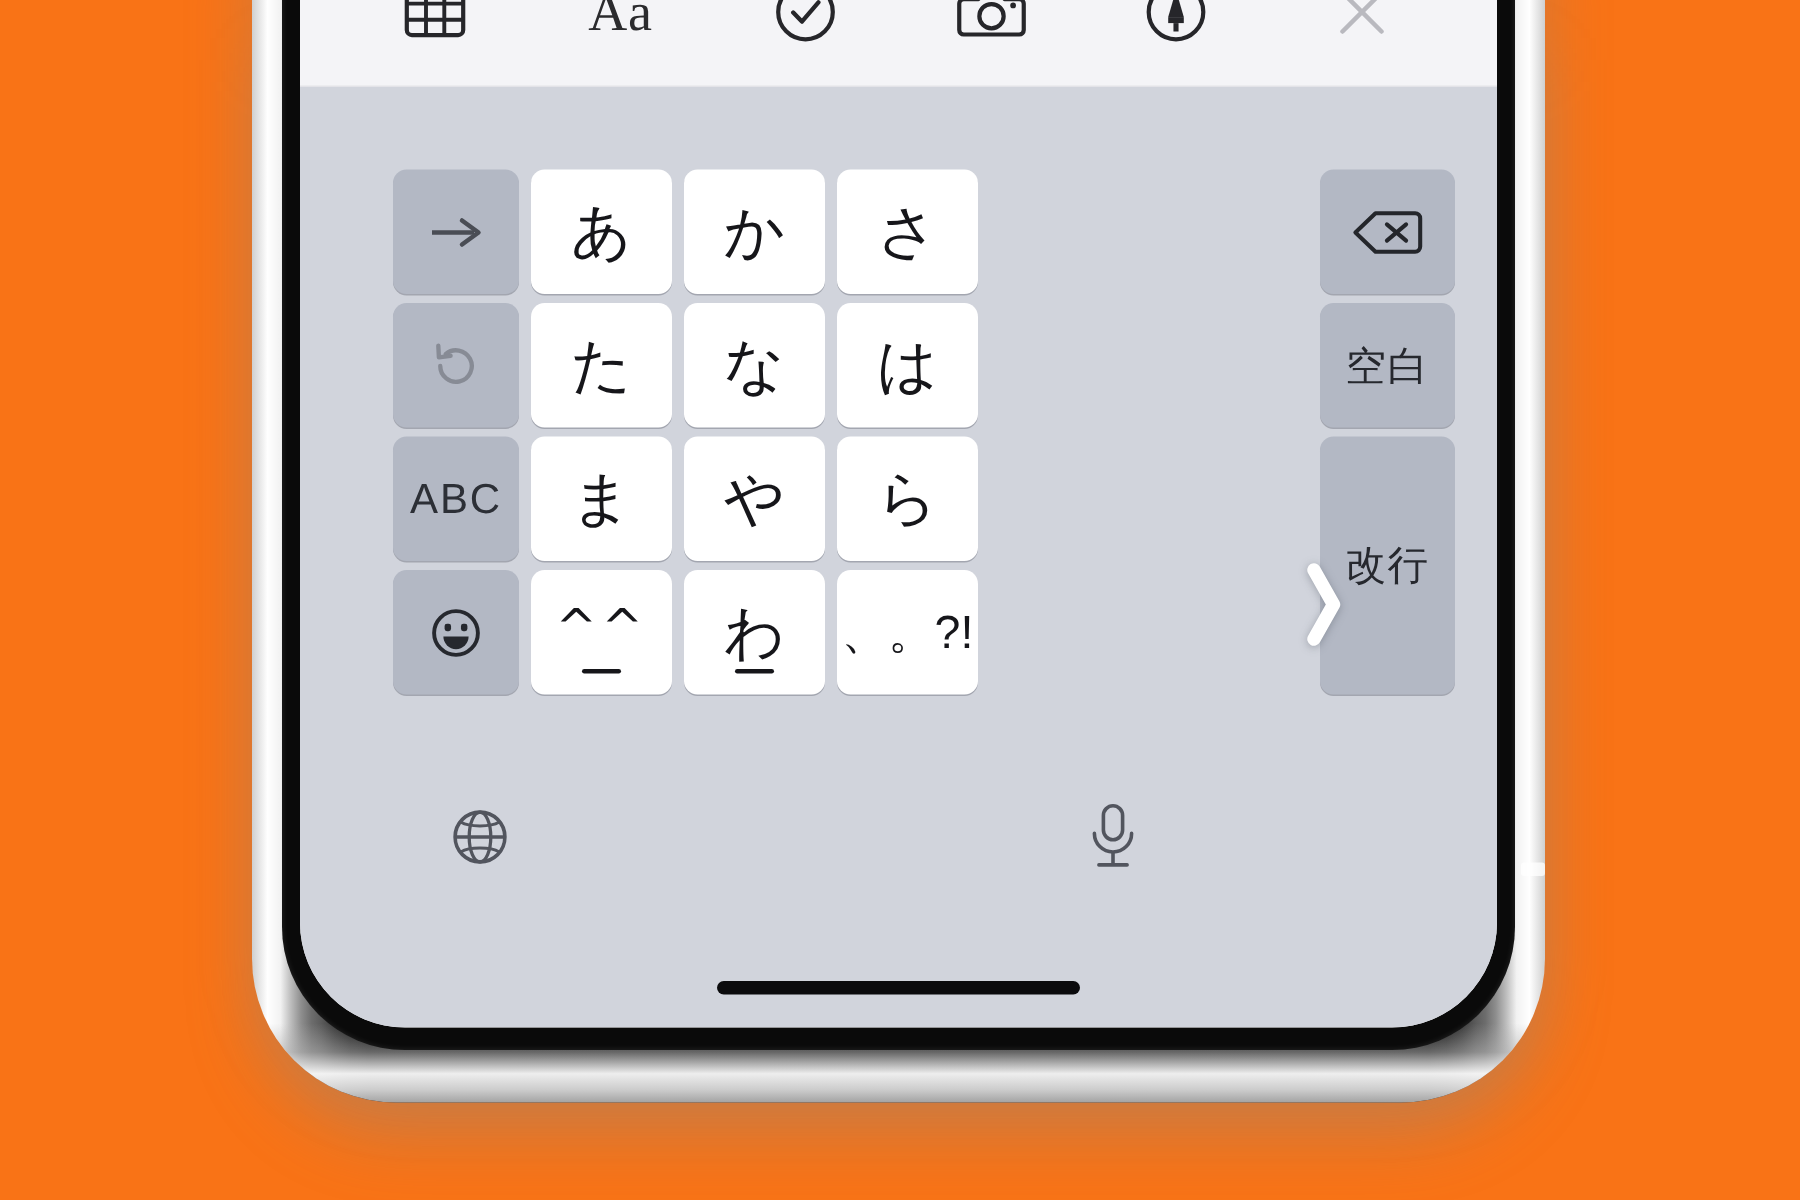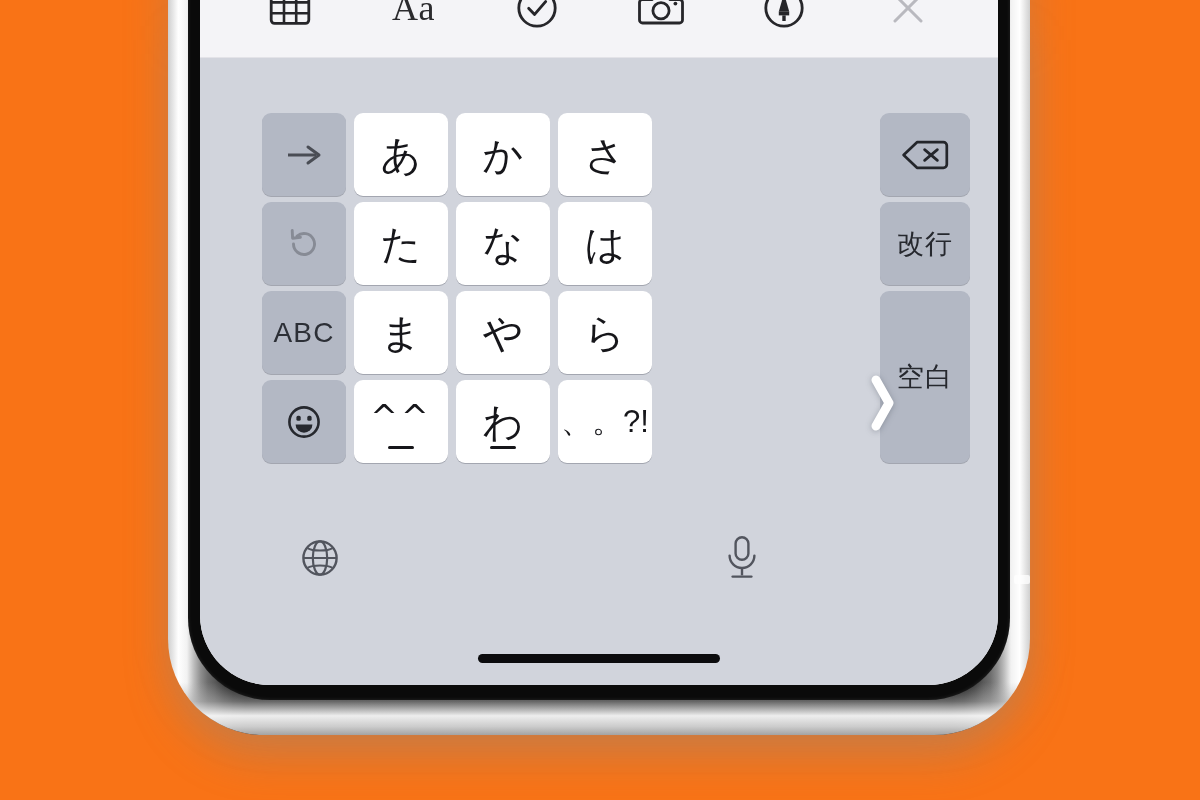--- a/index.html
+++ b/index.html
@@ -431,22 +431,22 @@
       </div>
 
       <div class="right-col">
         <div class="key func">
           <svg width="50" height="34" viewBox="0 0 50 34" fill="none" aria-hidden="true">
             <path d="M17.0 4.2 H43.4 a3.4 3.4 0 0 1 3.4 3.4 V26.4 a3.4 3.4 0 0 1 -3.4 3.4 H17.0 L3.6 17.0 Z" stroke="#24262b" stroke-width="2.7" fill="none" stroke-linejoin="round"></path>
             <line x1="24.6" y1="11.6" x2="37.4" y2="22.4" stroke="#24262b" stroke-width="2.7" stroke-linecap="round"></line>
             <line x1="37.4" y1="11.6" x2="24.6" y2="22.4" stroke="#24262b" stroke-width="2.7" stroke-linecap="round"></line>
           </svg>
         </div>
+        <div class="key func label-cjk">空白</div>
         <div class="key func label-cjk">改行</div>
-        <div class="key func label-cjk">空白</div>
       </div>
 
       <div class="kb-bottom">
         <div class="globe-key">
           <svg width="46" height="46" viewBox="0 0 46 46" fill="none" aria-hidden="true">
             <circle cx="23" cy="23" r="16.6" stroke="#52555e" stroke-width="2.4" fill="none"></circle>
             <ellipse cx="23" cy="23" rx="7.2" ry="16.6" stroke="#52555e" stroke-width="2.2" fill="none"></ellipse>
             <line x1="6.4" y1="23" x2="39.6" y2="23" stroke="#52555e" stroke-width="2.2"></line>
             <path d="M10.4 13.2 C15.6 16.4 30.4 16.4 35.6 13.2" stroke="#52555e" stroke-width="2.0" fill="none"></path>
             <path d="M10.4 32.8 C15.6 29.6 30.4 29.6 35.6 32.8" stroke="#52555e" stroke-width="2.0" fill="none"></path>

